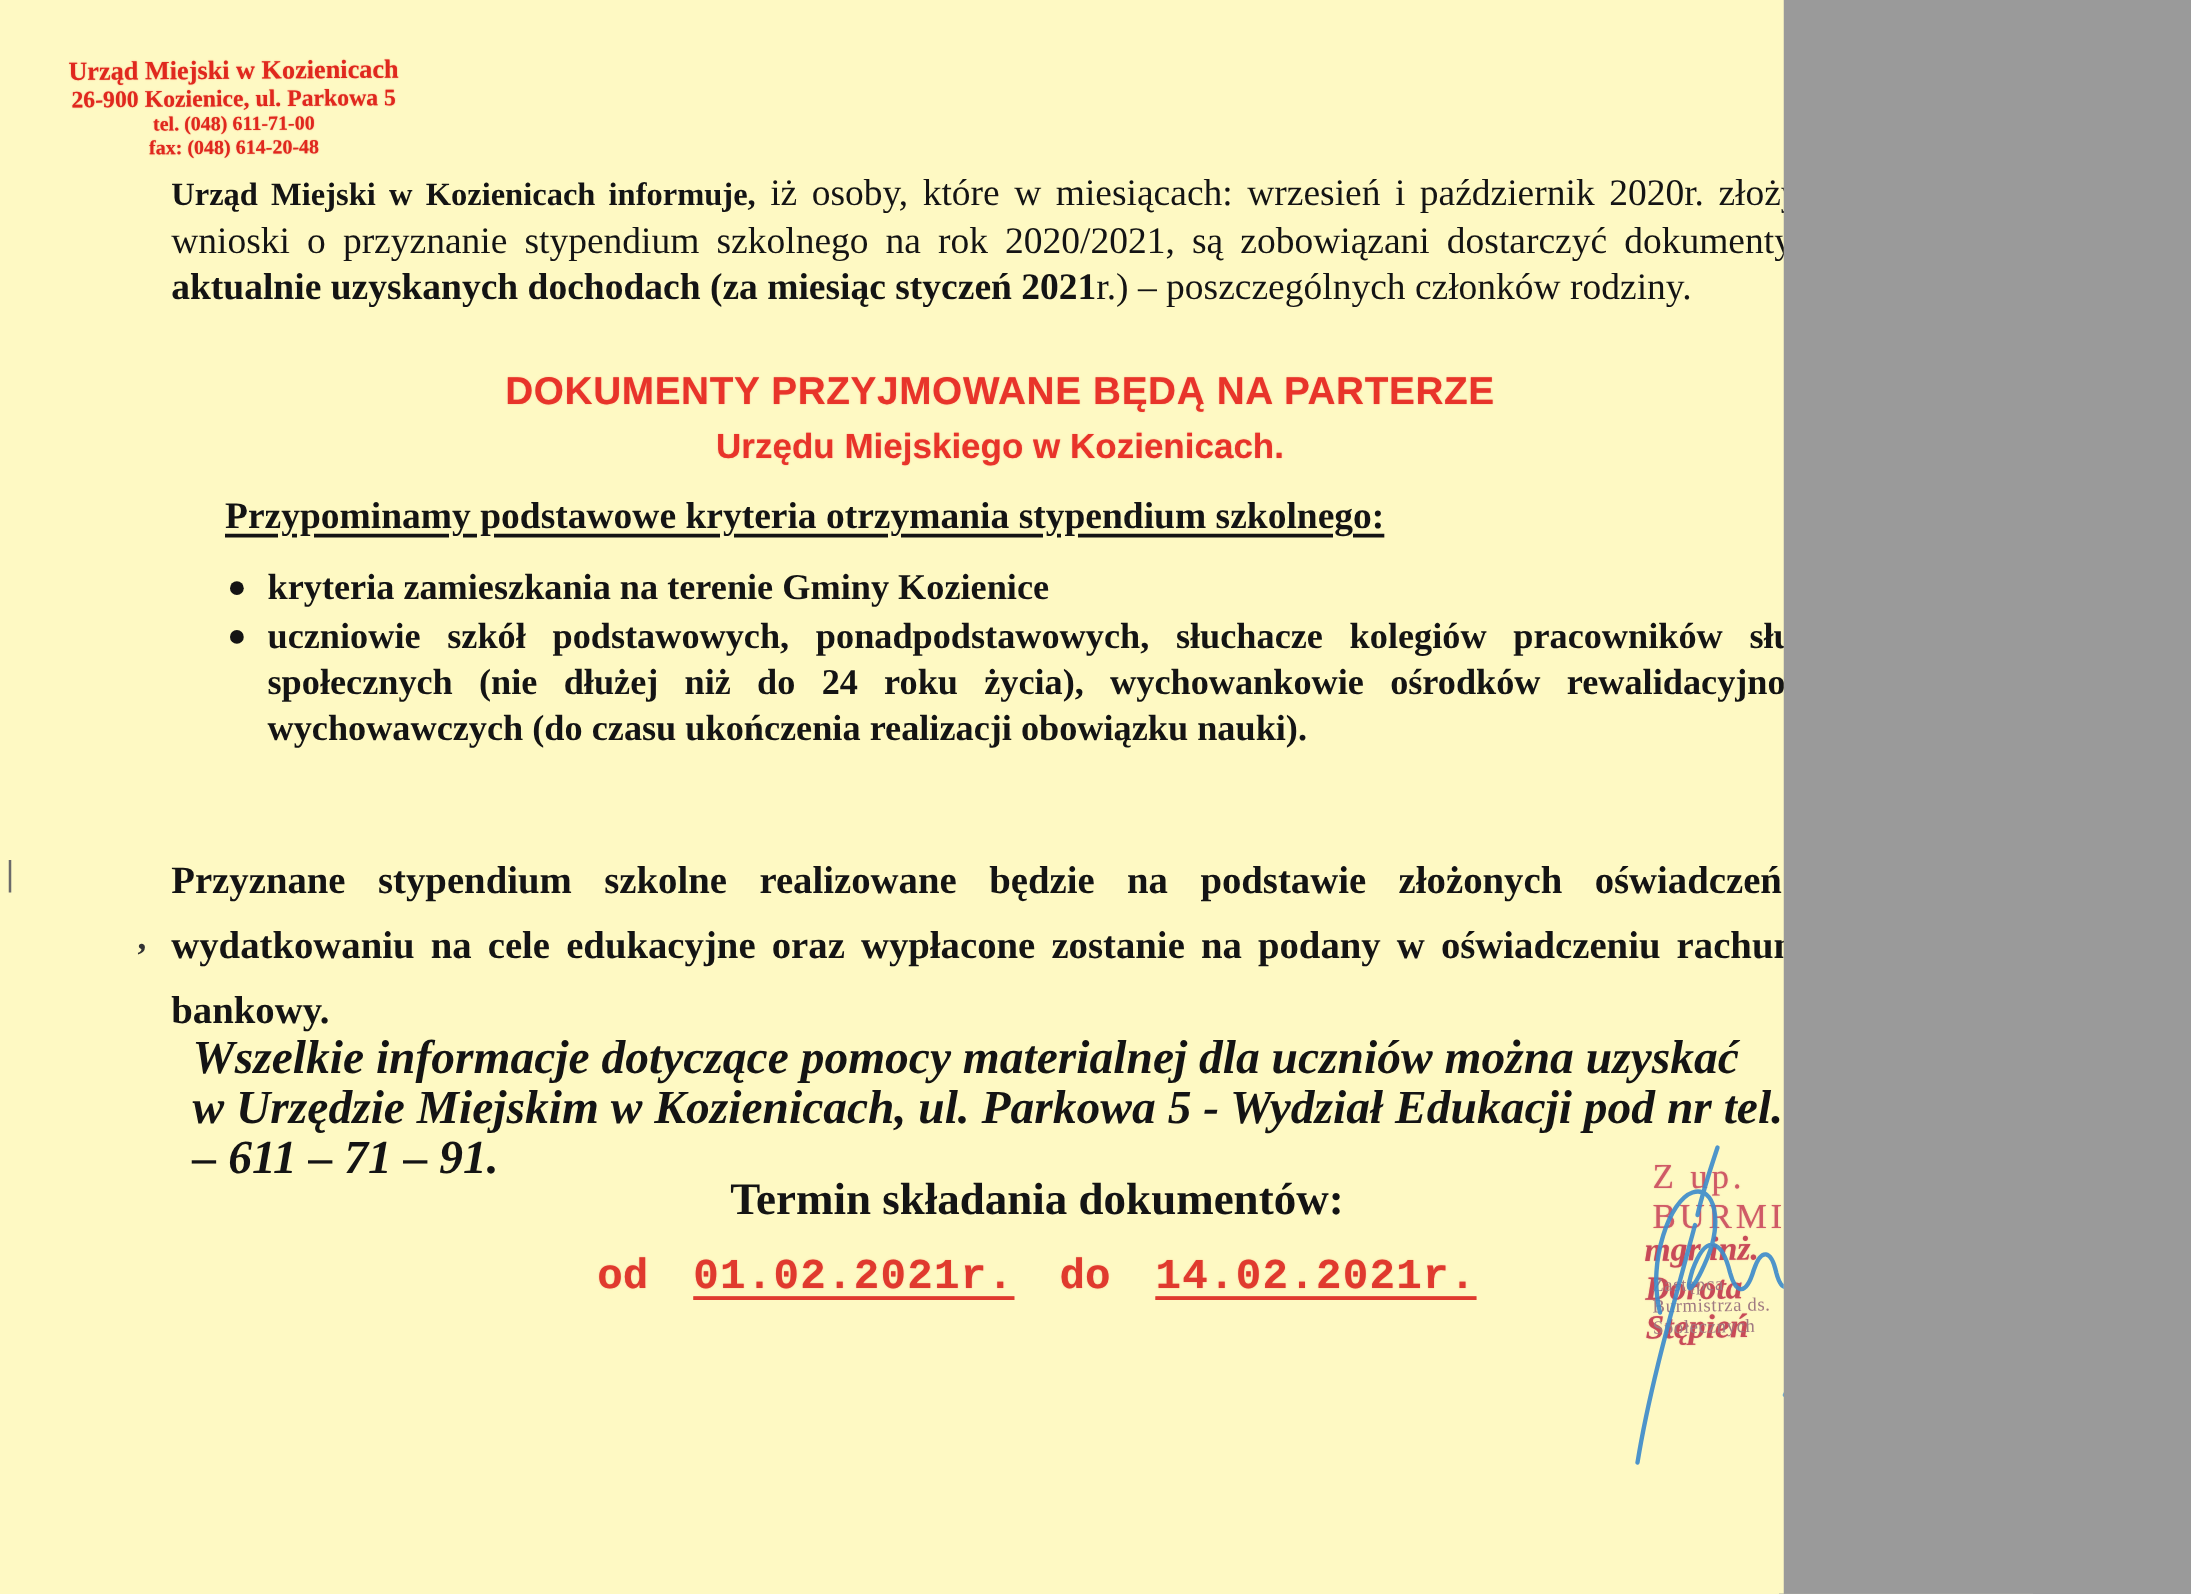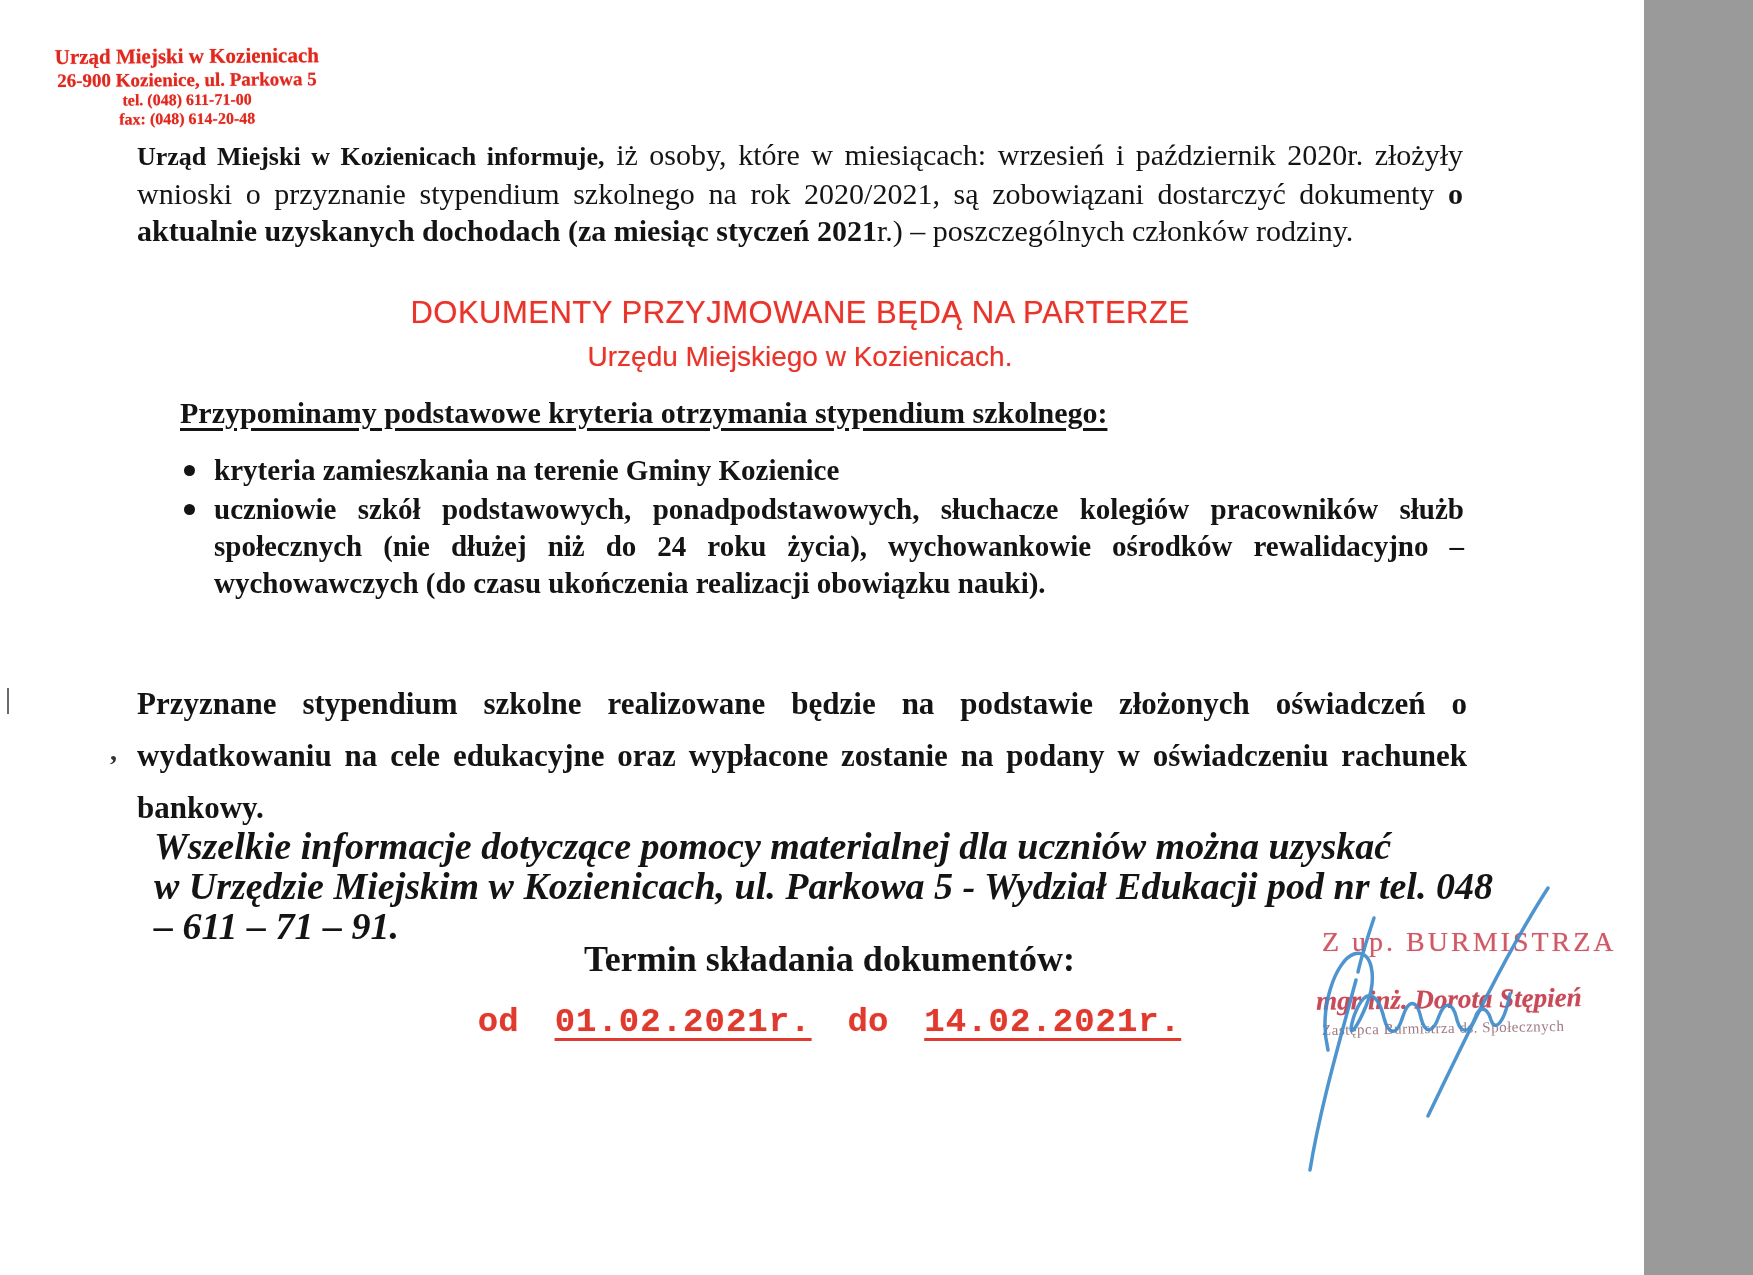--- a/index.html
+++ b/index.html
@@ -1,21 +1,21 @@
 <!DOCTYPE html>
 <html lang="pl"><head>
 <meta charset="utf-8">
 <style>
   * { margin: 0; padding: 0; box-sizing: border-box; }
   html, body { background: #9a9a9a; }
   .page {
     position: relative;
-    width: 1644px;
+    width: 1427px;
     height: 1275px;
-    background: #ffffff;
+    background: #fef9c3;
     overflow: hidden;
     font-family: "Liberation Serif", serif;
     color: #141414;
   }
 
   
   .office-stamp {
     position: absolute;
     left: 42px; top: 44px;
     width: 290px;
@@ -42,21 +42,21 @@
   .intro b.lead { font-size: 26px; }
 
   
   .red-banner {
     position: absolute;
     left: 137px; top: 295px;
     width: 1326px;
     text-align: center;
     color: #e8342a;
     font-family: "Liberation Sans", sans-serif;
-    font-weight: normal;
+    font-weight: bold;
     text-shadow: 0 0 1px rgba(232, 52, 42, 0.5);
   }
   .red-banner .b1 { font-size: 31px; letter-spacing: 0.5px; }
   .red-banner .b2 { font-size: 28px; margin-top: 10px; }
 
   
   .criteria-heading {
     position: absolute;
     left: 140px; top: 396px;
     font-size: 30px;

